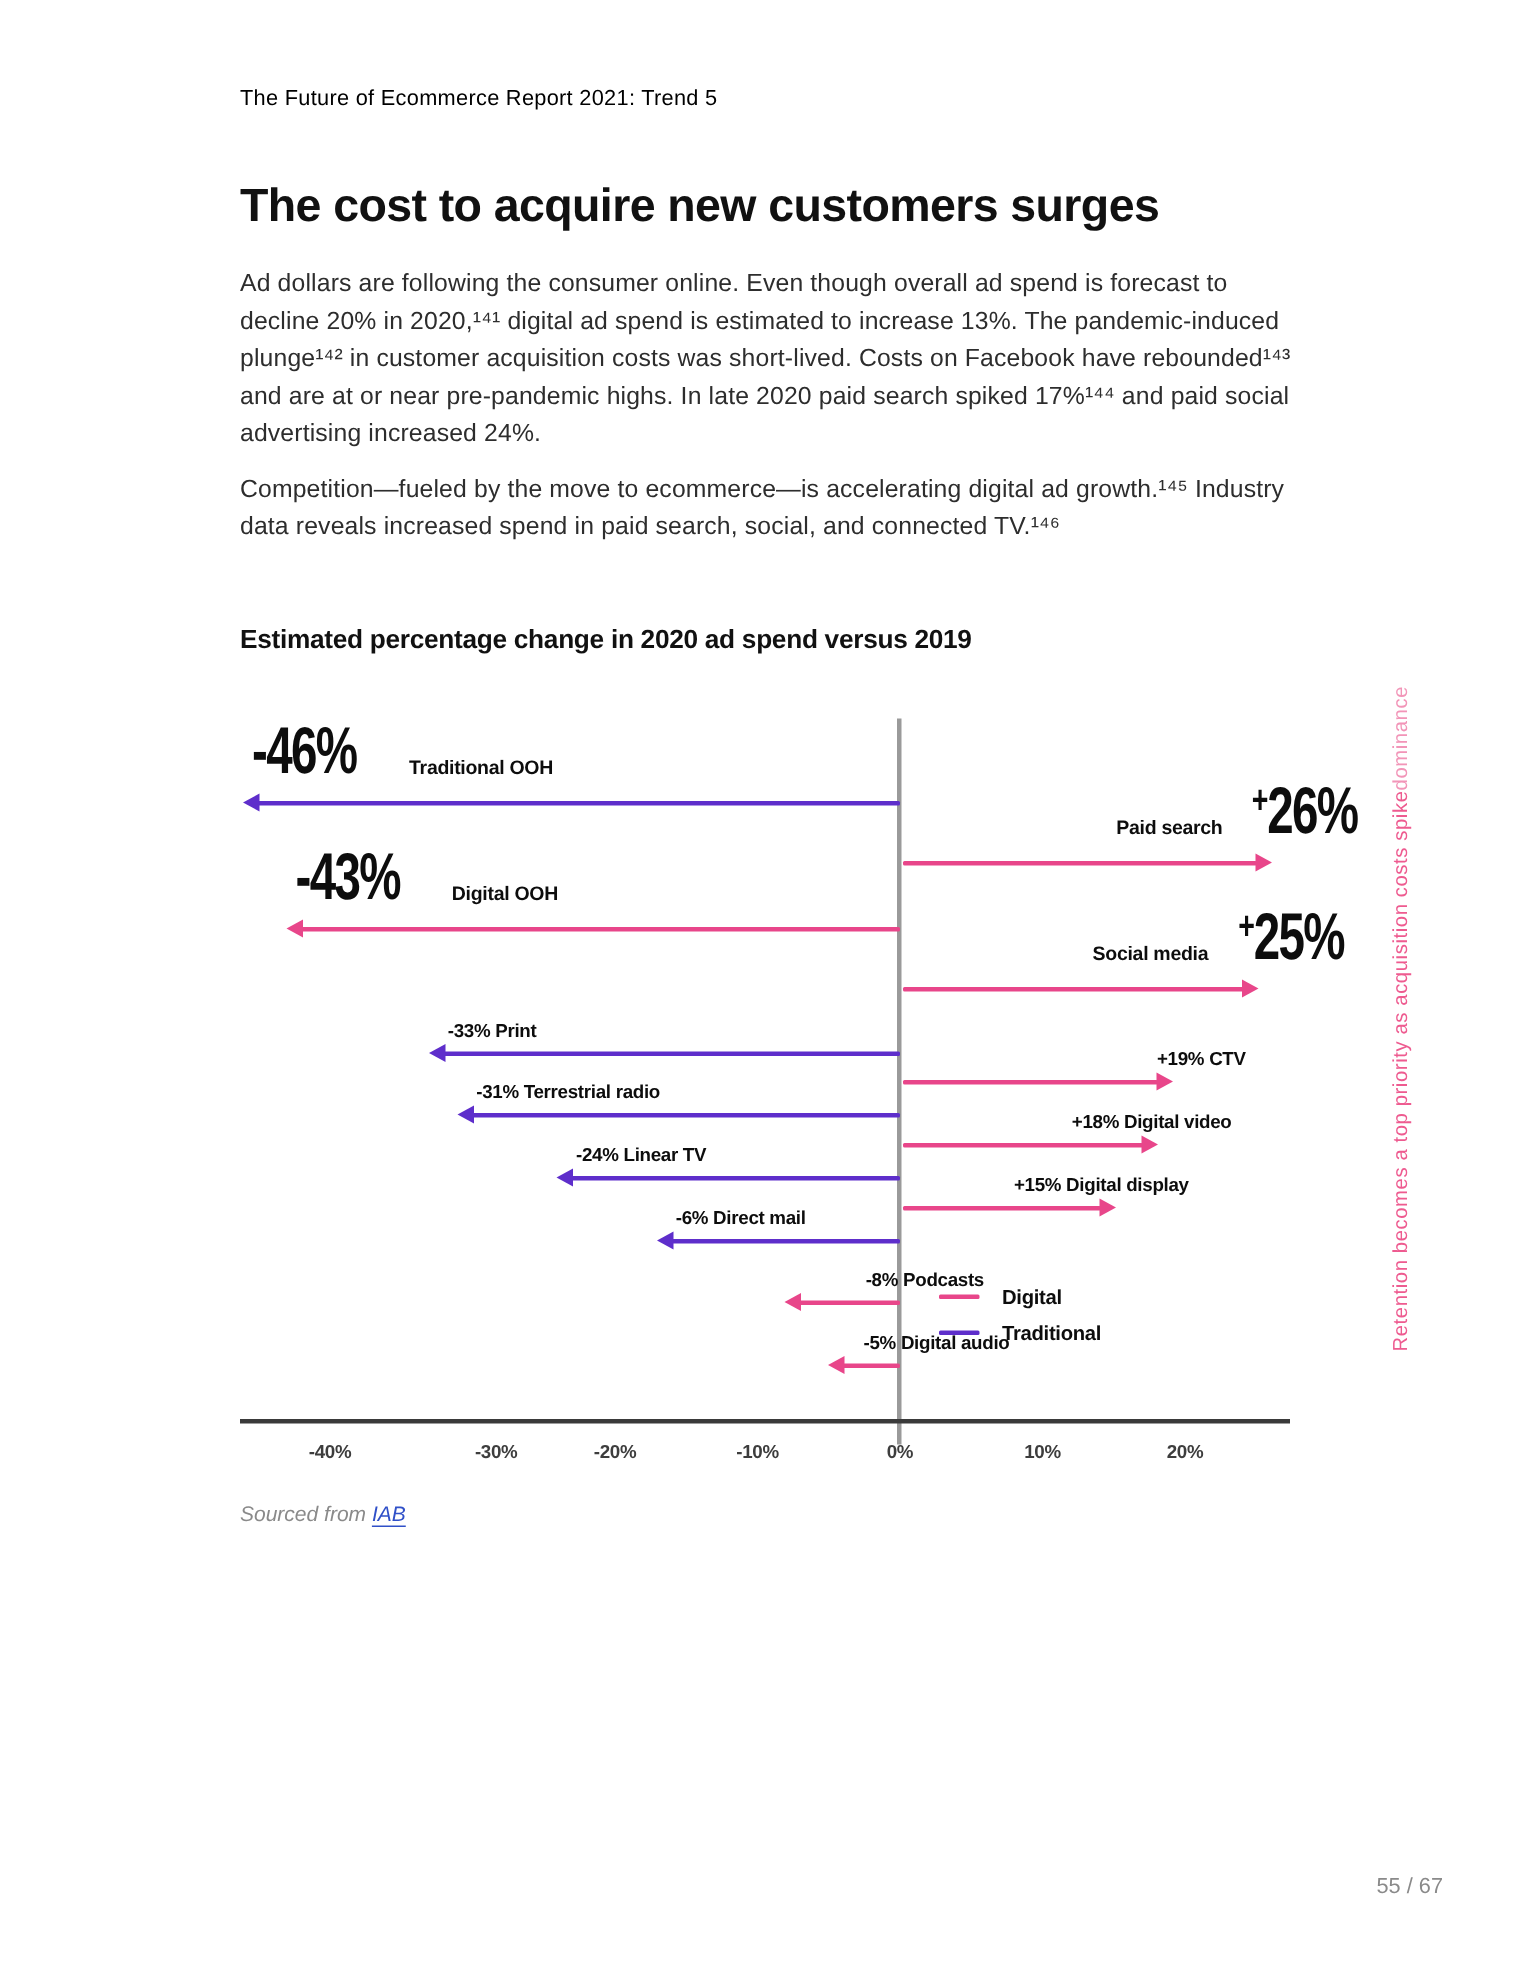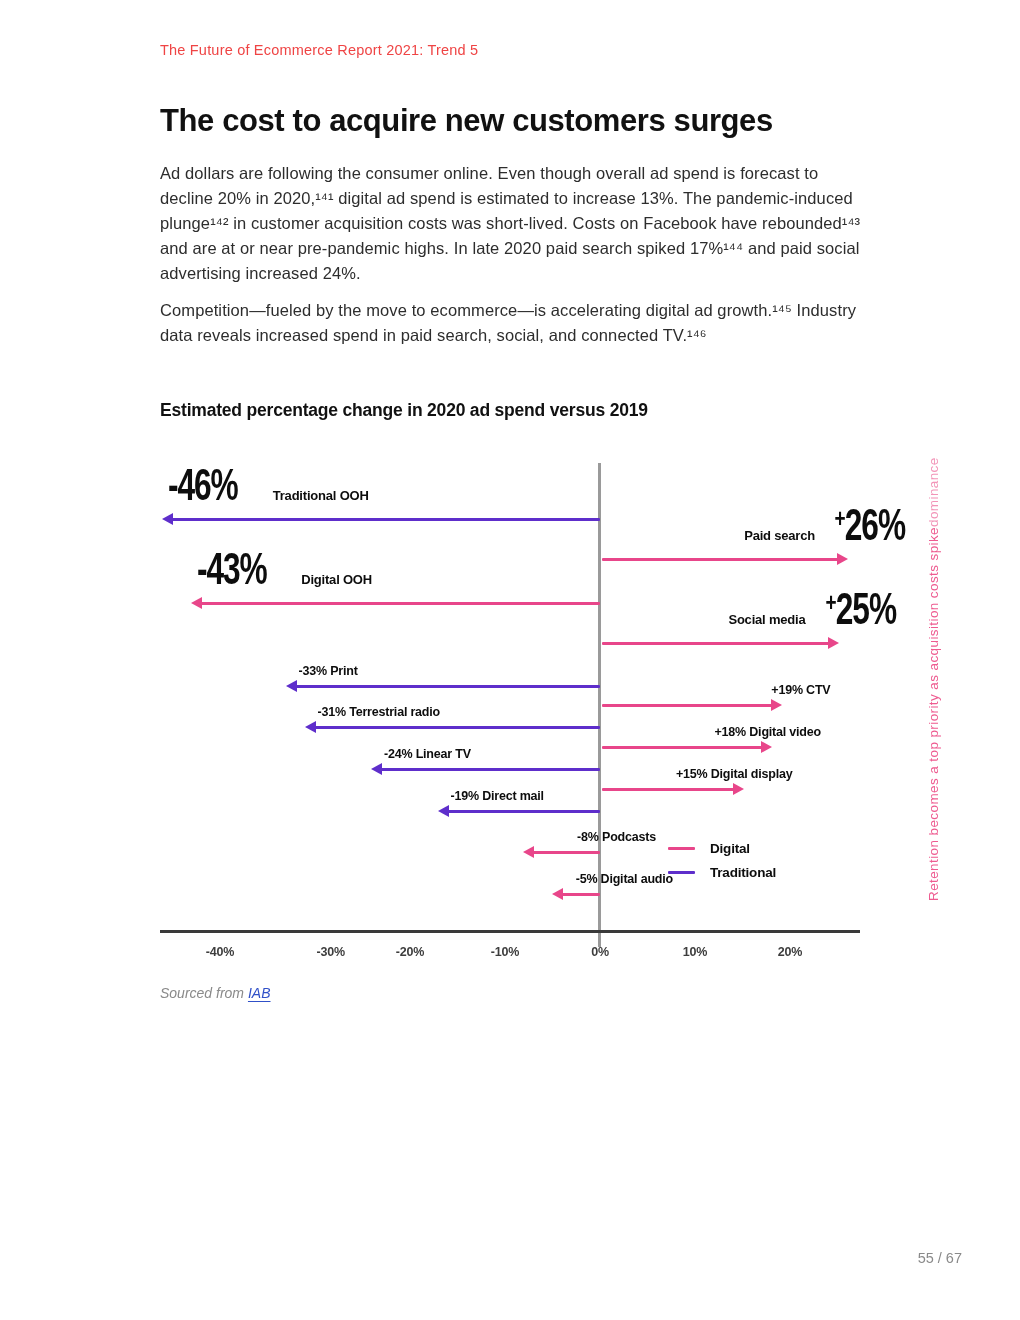--- a/index.html
+++ b/index.html
@@ -5,21 +5,21 @@
   * { margin:0; padding:0; box-sizing:border-box; }
   html,body { background:#ffffff; }
   body { font-family:"Liberation Sans","DejaVu Sans",sans-serif; }
   .page {
     position:relative; width:1020px; height:1320px; background:#fff;
     margin:0 auto; overflow:hidden;
   }
   .content { padding-left:160px; width:880px; }
 
   .kicker {
-    padding-top:42px; font-size:14.5px; color:#ef4444; letter-spacing:.2px;
+    padding-top:42px; font-size:14.5px; color:#000000; letter-spacing:.2px;margin-top:16px;
   }
   h1.title {
     margin-top:44px; font-size:31px; font-weight:800; color:#111;
     letter-spacing:-.4px; line-height:1.2;
   }
   p.body-p {
     margin-top:22px; font-size:16.5px; line-height:25px; color:#2d2d2d;
     max-width:705px; letter-spacing:.1px;
   }
   p.body-p + p.body-p { margin-top:12px; }
@@ -62,21 +62,21 @@
   .big-num .plus { font-size:.6em; vertical-align:.5em; letter-spacing:-1px; }
   .big-name {
     font-size:13px; font-weight:700; color:#0d0d0d; letter-spacing:-.2px;
     margin:0 10px 4px 26px; white-space:nowrap;
   }
   .small-label {
     position:absolute; font-size:12.5px; font-weight:700; color:#0d0d0d;
     letter-spacing:-.2px; white-space:nowrap;
   }
 
-  #legend { position:absolute; left:508px; top:406px; }
+  #legend { position:absolute; left:466px; top:406px; }
   .legend-row { display:flex; align-items:center; margin-bottom:9px; }
   .legend-swatch { width:27px; height:3.5px; border-radius:1px; margin-right:15px; }
   .legend-label { font-size:13.5px; font-weight:700; color:#0d0d0d; letter-spacing:-.2px; }
 
   .source-line { margin-top:5px; font-size:14px; font-style:italic; color:#8a8a8a; }
   .source-line a {
     color:#3050c8; text-decoration:underline; text-underline-offset:3px;
     font-style:italic;
   }
 
@@ -164,21 +164,21 @@
         <div class="arrow-head right" style="top: 306px; left: 601px; border-left-color: rgb(232, 70, 138);"></div>
         <div class="small-label" style="top: 290px; right: 99px;">+18% Digital video</div>
         <div class="arrow-line" style="top: 333px; background: rgb(94, 46, 203); left: 220px; width: 220px;"></div>
         <div class="arrow-head left" style="top: 328px; left: 211px; border-right-color: rgb(94, 46, 203);"></div>
         <div class="small-label" style="top: 312px; left: 224px;">-24% Linear TV</div>
         <div class="arrow-line" style="top: 353px; background: rgb(232, 70, 138); left: 442px; width: 131.5px;"></div>
         <div class="arrow-head right" style="top: 348px; left: 572.5px; border-left-color: rgb(232, 70, 138);"></div>
         <div class="small-label" style="top: 332px; right: 127.5px;">+15% Digital display</div>
         <div class="arrow-line" style="top: 375px; background: rgb(94, 46, 203); left: 286.5px; width: 153.5px;"></div>
         <div class="arrow-head left" style="top: 370px; left: 277.5px; border-right-color: rgb(94, 46, 203);"></div>
-        <div class="small-label" style="top: 354px; left: 290.5px;">-19% Direct mail</div>
+        <div class="small-label" style="top: 354px; left: 290.5px;">-6% Direct mail</div>
         <div class="arrow-line" style="top: 416px; background: rgb(232, 70, 138); left: 372px; width: 68px;"></div>
         <div class="arrow-head left" style="top: 411px; left: 363px; border-right-color: rgb(232, 70, 138);"></div>
         <div class="small-label" style="top: 395px; right: 264px;">-8% Podcasts</div>
         <div class="arrow-line" style="top: 458px; background: rgb(232, 70, 138); left: 400.5px; width: 39.5px;"></div>
         <div class="arrow-head left" style="top: 453px; left: 391.5px; border-right-color: rgb(232, 70, 138);"></div>
         <div class="small-label" style="top: 437px; right: 247px;">-5% Digital audio</div>
       </div>
 
     <div class="source-line">
       <span>Sourced from</span>

